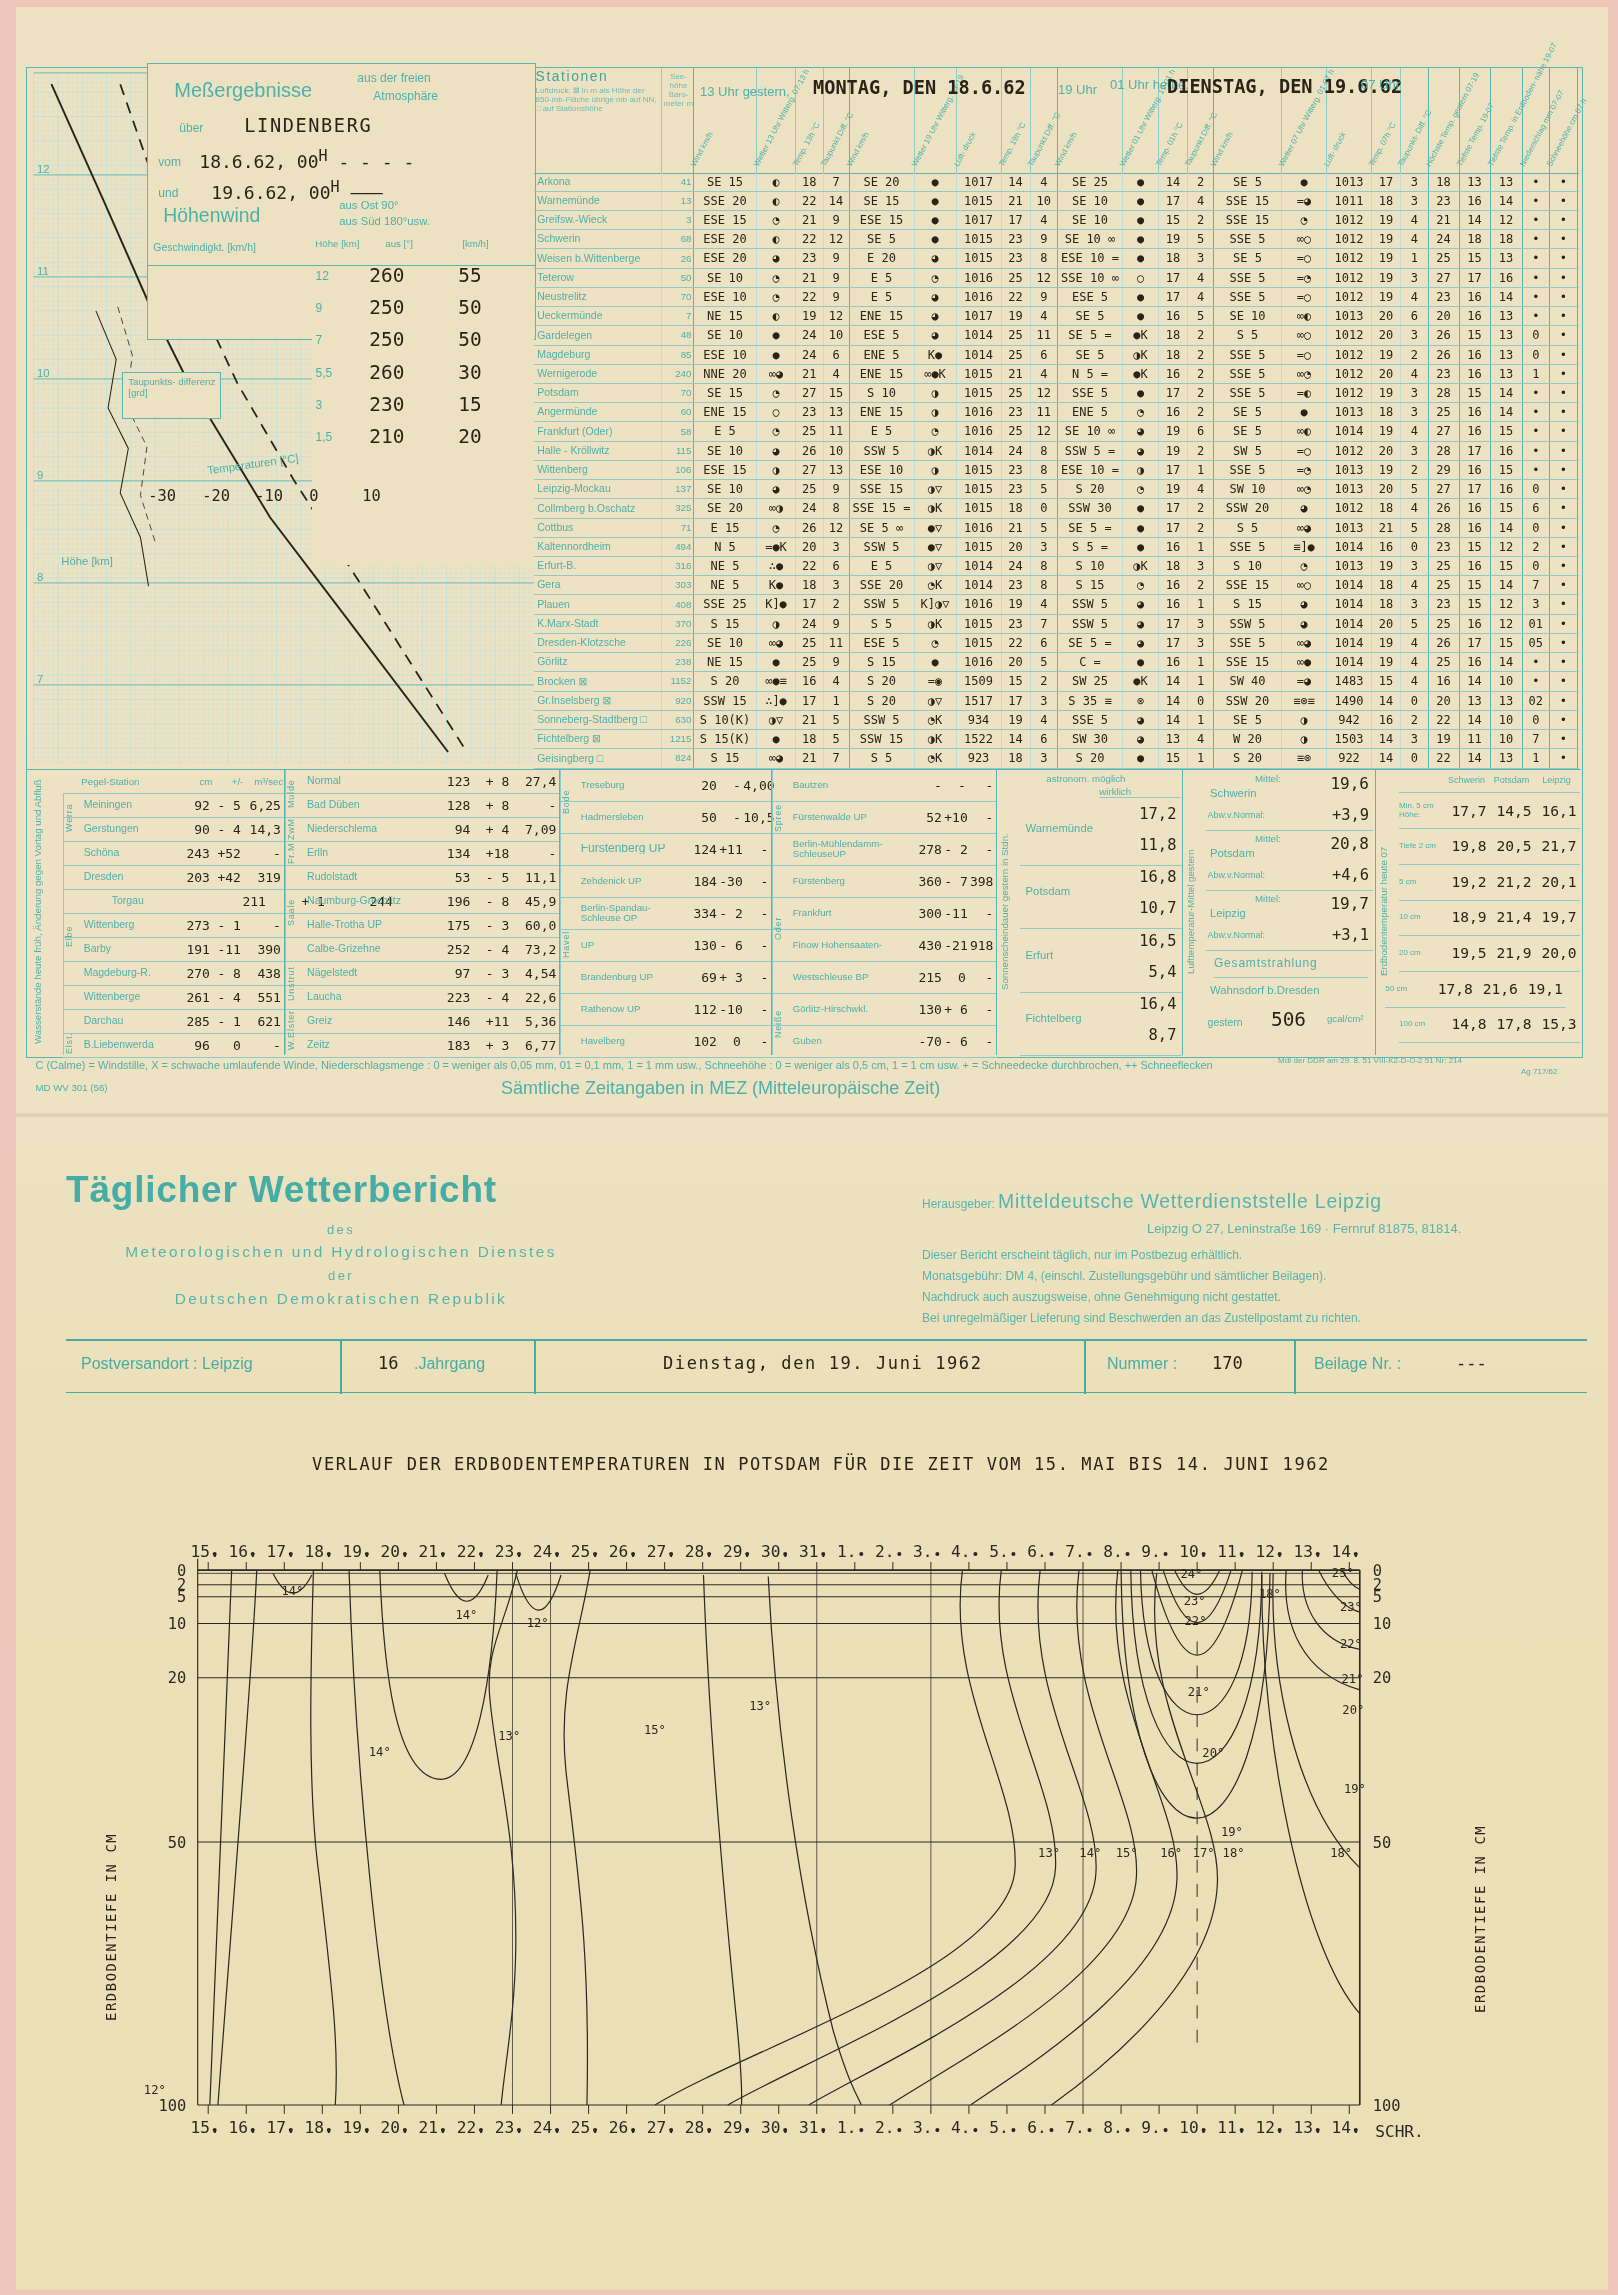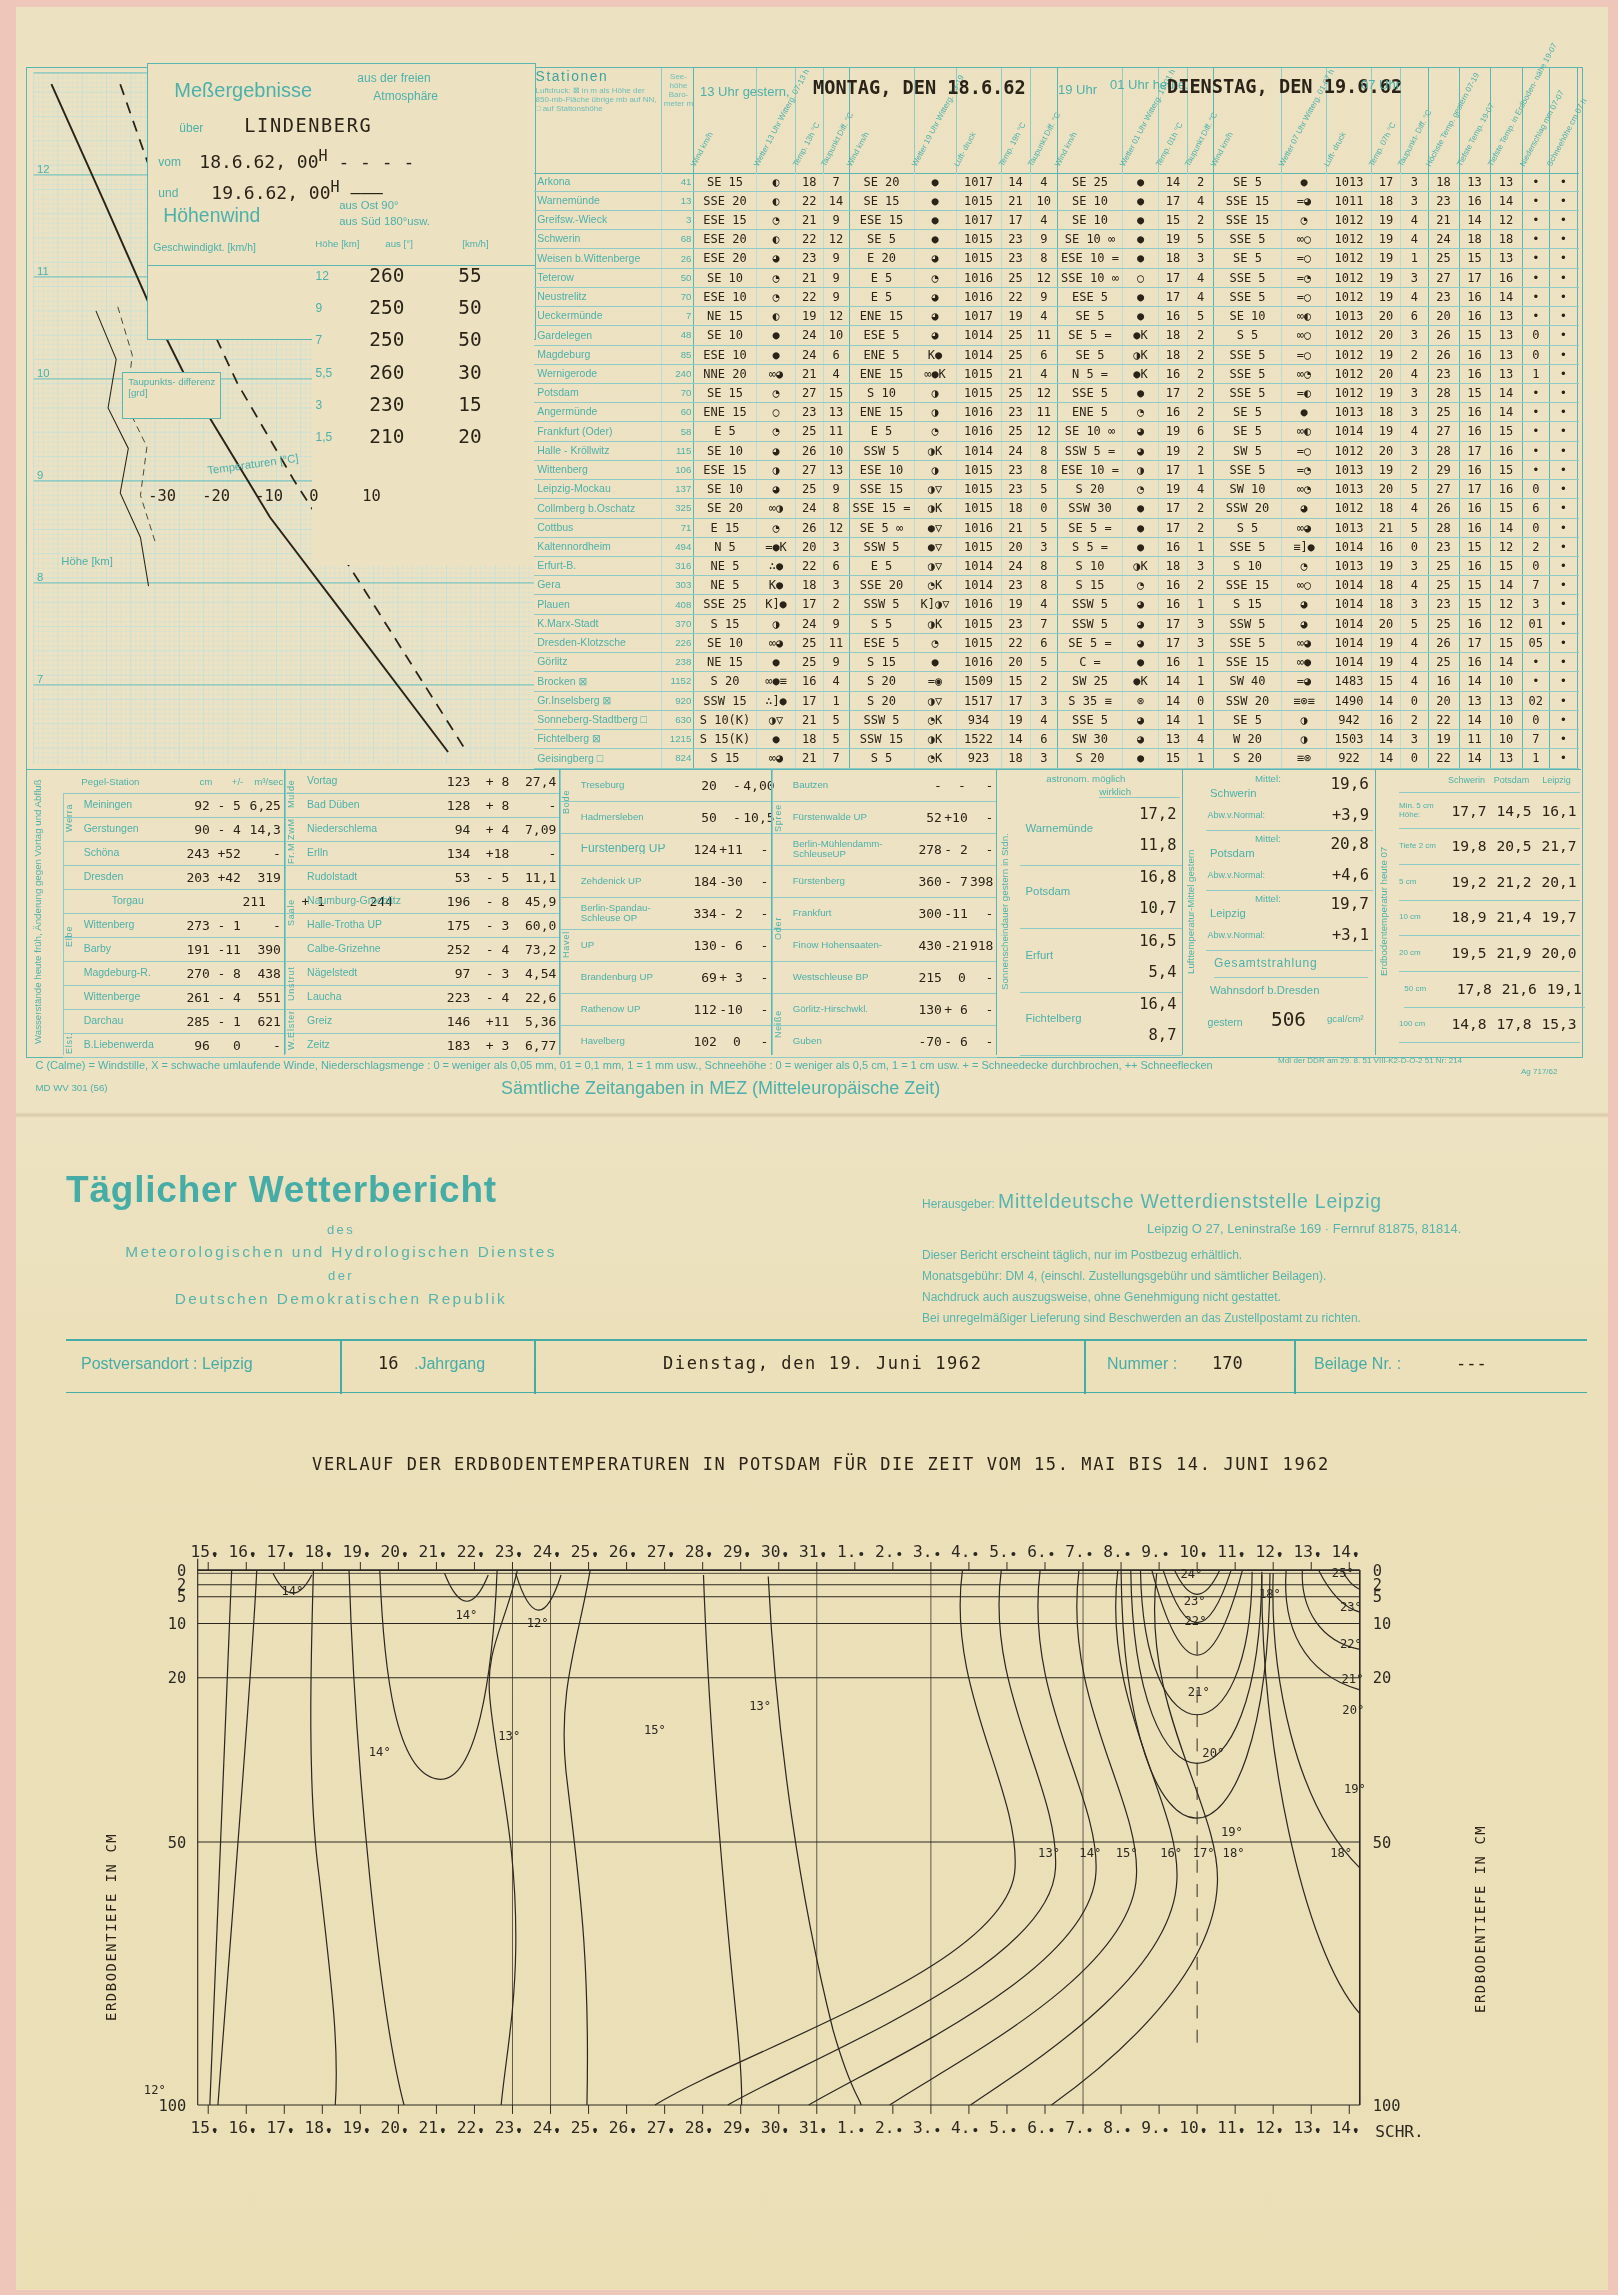--- a/index.html
+++ b/index.html
@@ -1411,21 +1411,21 @@
           <div class="pval">0</div>
           <div class="pval">-</div>
         </div>
         <div class="rvr" style="left: 0px; top: 24px; height: 47px;">Werra</div>
         <div class="rvr" style="left: 0px; top: 71px; height: 190px;">Elbe</div>
         <div class="rvr" style="left: 0px; top: 261px; height: 24px;">Elst.</div>
       </div>
     <div class="pg" id="pegel-b" style="left:257px;width:275px;border-left:1.6px solid #5bb5b0;">
         <div class="pgrow" style="grid-template-columns: 19.4px 123px 45px 39px 47px; height: 24px;">
           <div></div>
-          <div class="pname" style="font-size: 10.5px;">Vortag</div>
+          <div class="pname" style="font-size: 10.5px;">Normal</div>
           <div class="pval">123</div>
           <div class="pval">+ 8</div>
           <div class="pval">27,4</div>
         </div>
         <div class="pgrow" style="grid-template-columns: 19.4px 123px 45px 39px 47px; height: 24px;">
           <div></div>
           <div class="pname" style="font-size: 10.5px;">Bad Düben</div>
           <div class="pval">128</div>
           <div class="pval">+ 8</div>
           <div class="pval">-</div>
@@ -1729,21 +1729,21 @@
           <div class="pval" style="font-size: 14.6px;">18,9</div>
           <div class="pval" style="font-size: 14.6px;">21,4</div>
           <div class="pval" style="font-size: 14.6px;">19,7</div>
         </div>
         <div class="abs" style="left: 22.7px; top: 165px; width: 181px; height: 36px; border-bottom: 0.8px solid rgb(142, 203, 198); display: grid; grid-template-columns: 45px 45px 45px 45px; align-items: center;">
           <div class="phead" style="font-size: 8px; line-height: 9px;">20 cm</div>
           <div class="pval" style="font-size: 14.6px;">19,5</div>
           <div class="pval" style="font-size: 14.6px;">21,9</div>
           <div class="pval" style="font-size: 14.6px;">20,0</div>
         </div>
-        <div class="abs" style="left: 28px; top: 201px; width: 181px; height: 36px; border-bottom: 0.8px solid rgb(142, 203, 198); display: grid; grid-template-columns: 45px 45px 45px 45px; align-items: center;">
+        <div class="abs" style="left: 9px; top: 201px; width: 181px; height: 36px; border-bottom: 0.8px solid rgb(142, 203, 198); display: grid; grid-template-columns: 45px 45px 45px 45px; align-items: center;">
           <div class="phead" style="font-size: 8px; line-height: 9px;">50 cm</div>
           <div class="pval" style="font-size: 14.6px;">17,8</div>
           <div class="pval" style="font-size: 14.6px;">21,6</div>
           <div class="pval" style="font-size: 14.6px;">19,1</div>
         </div>
         <div class="abs" style="left: 22.7px; top: 236px; width: 181px; height: 36px; border-bottom: 0.8px solid rgb(142, 203, 198); display: grid; grid-template-columns: 45px 45px 45px 45px; align-items: center;">
           <div class="phead" style="font-size: 8px; line-height: 9px;">100 cm</div>
           <div class="pval" style="font-size: 14.6px;">14,8</div>
           <div class="pval" style="font-size: 14.6px;">17,8</div>
           <div class="pval" style="font-size: 14.6px;">15,3</div>

